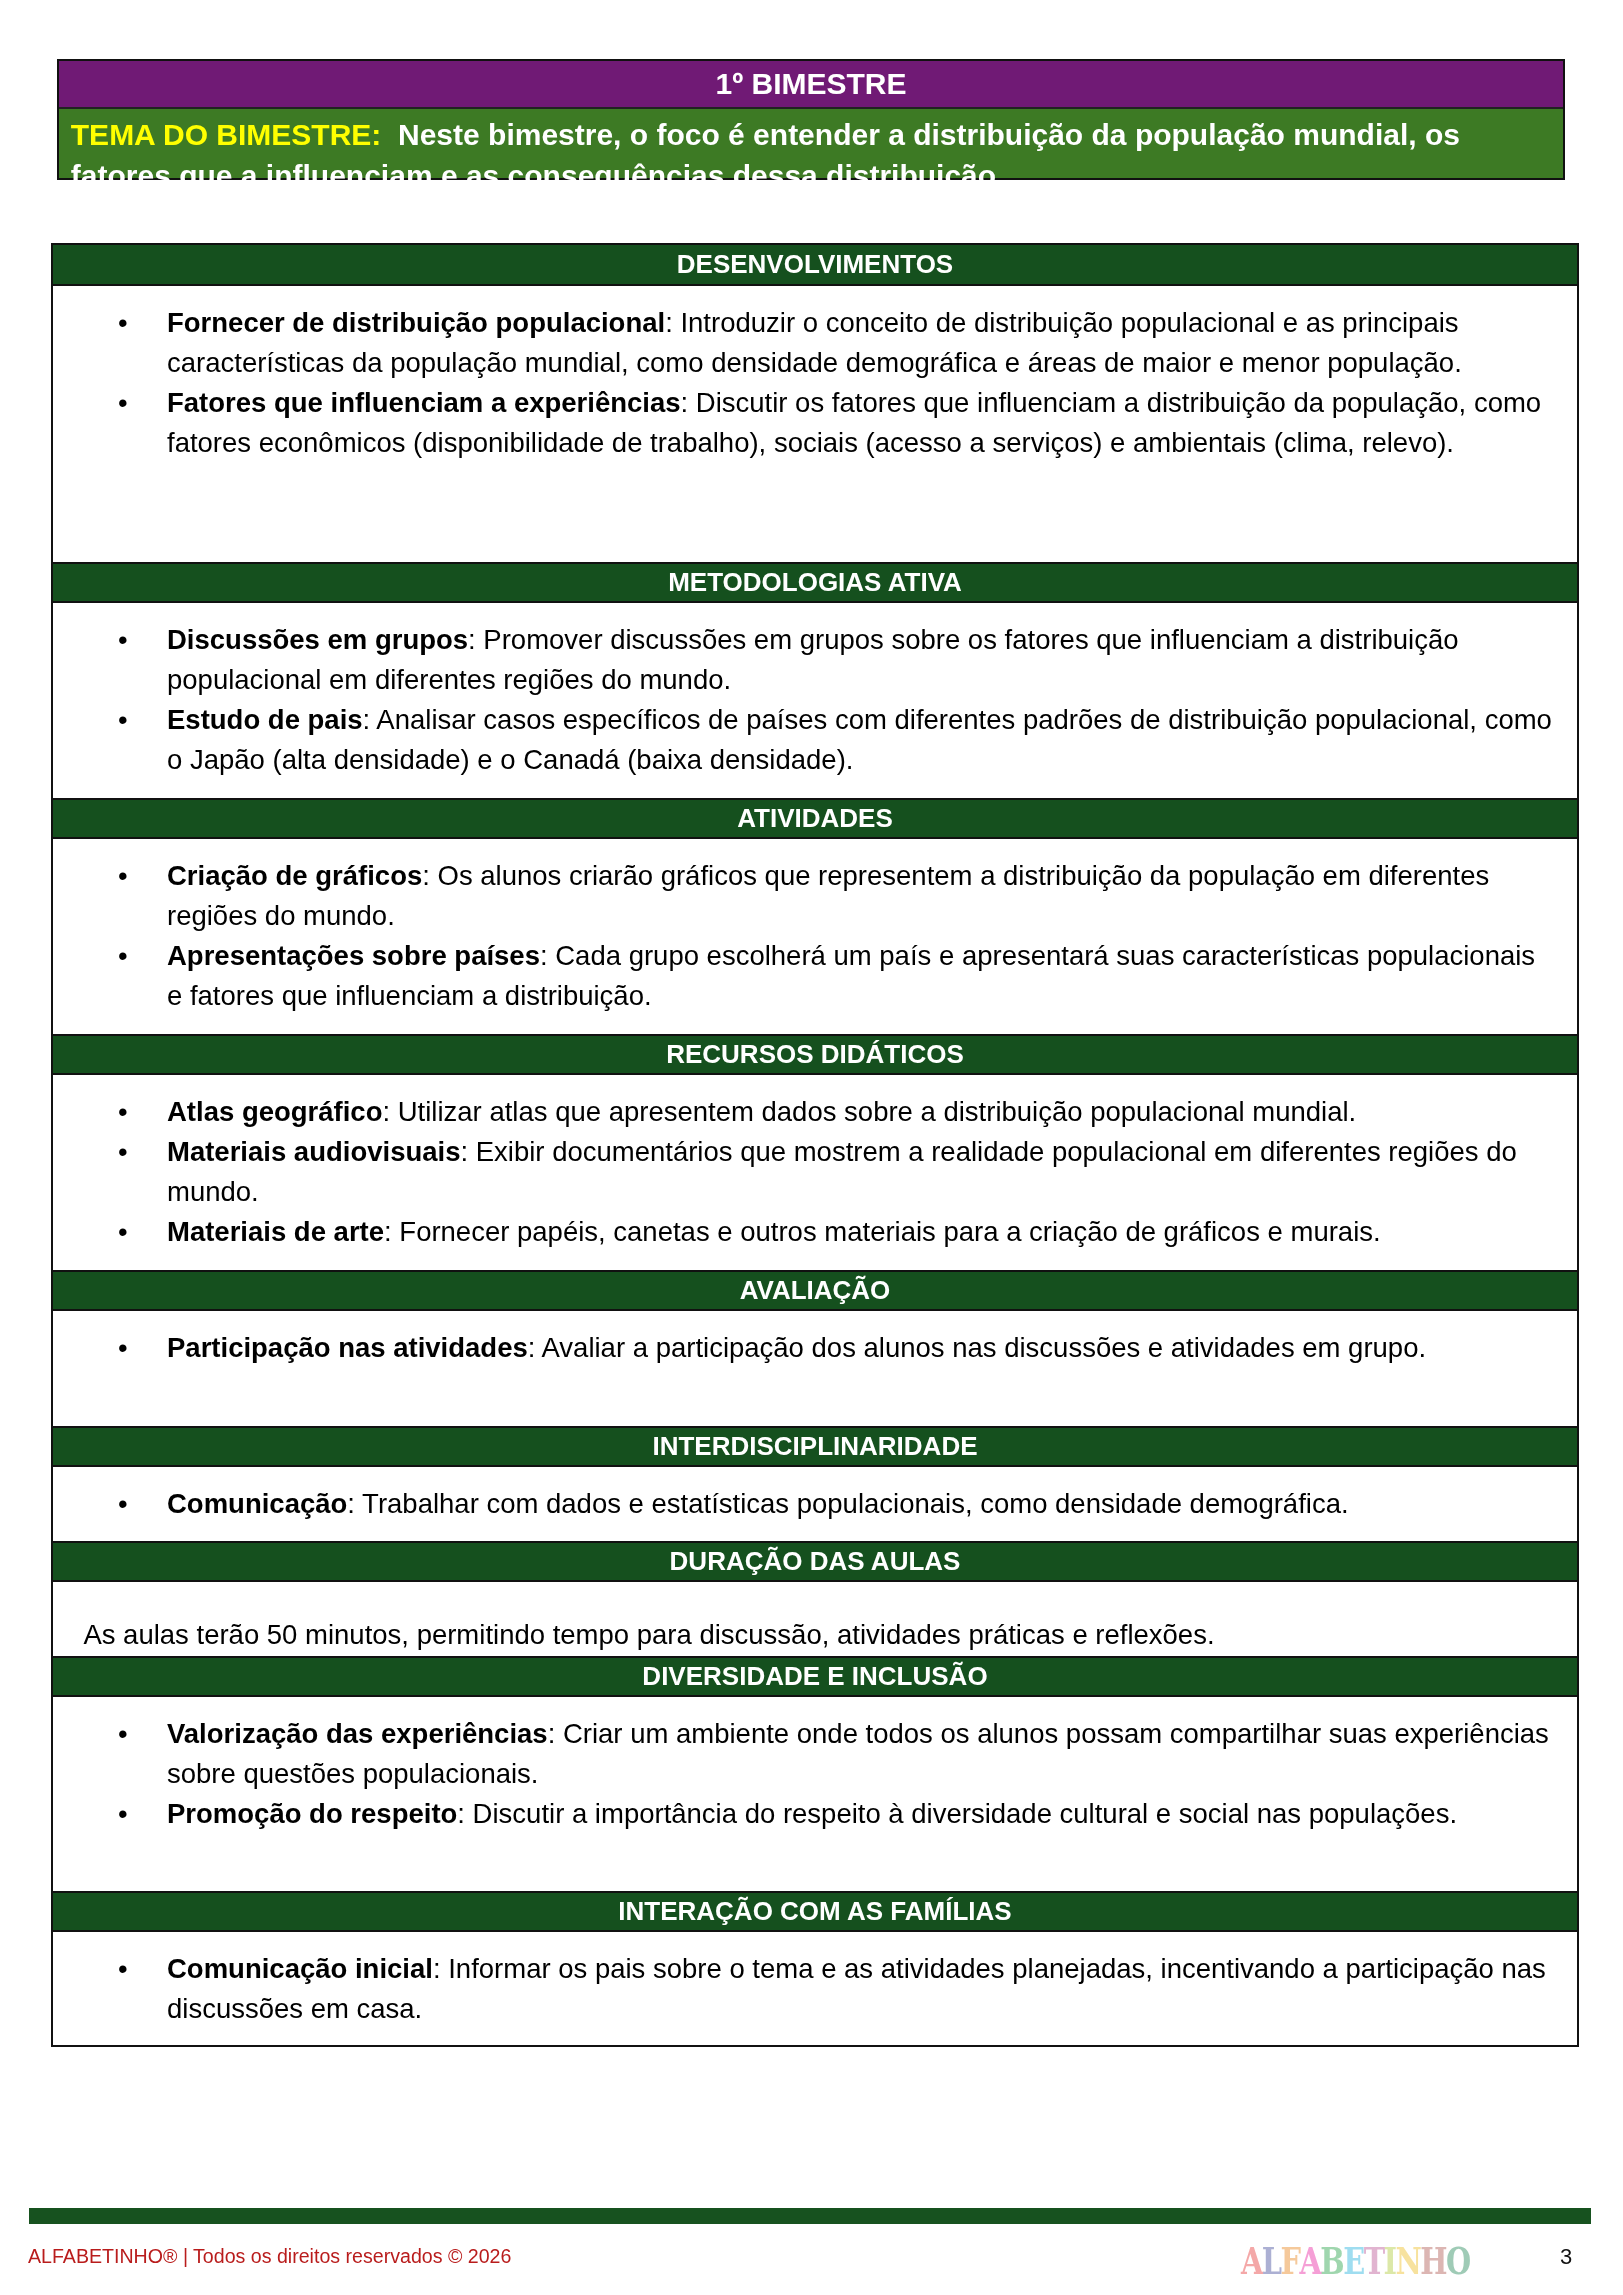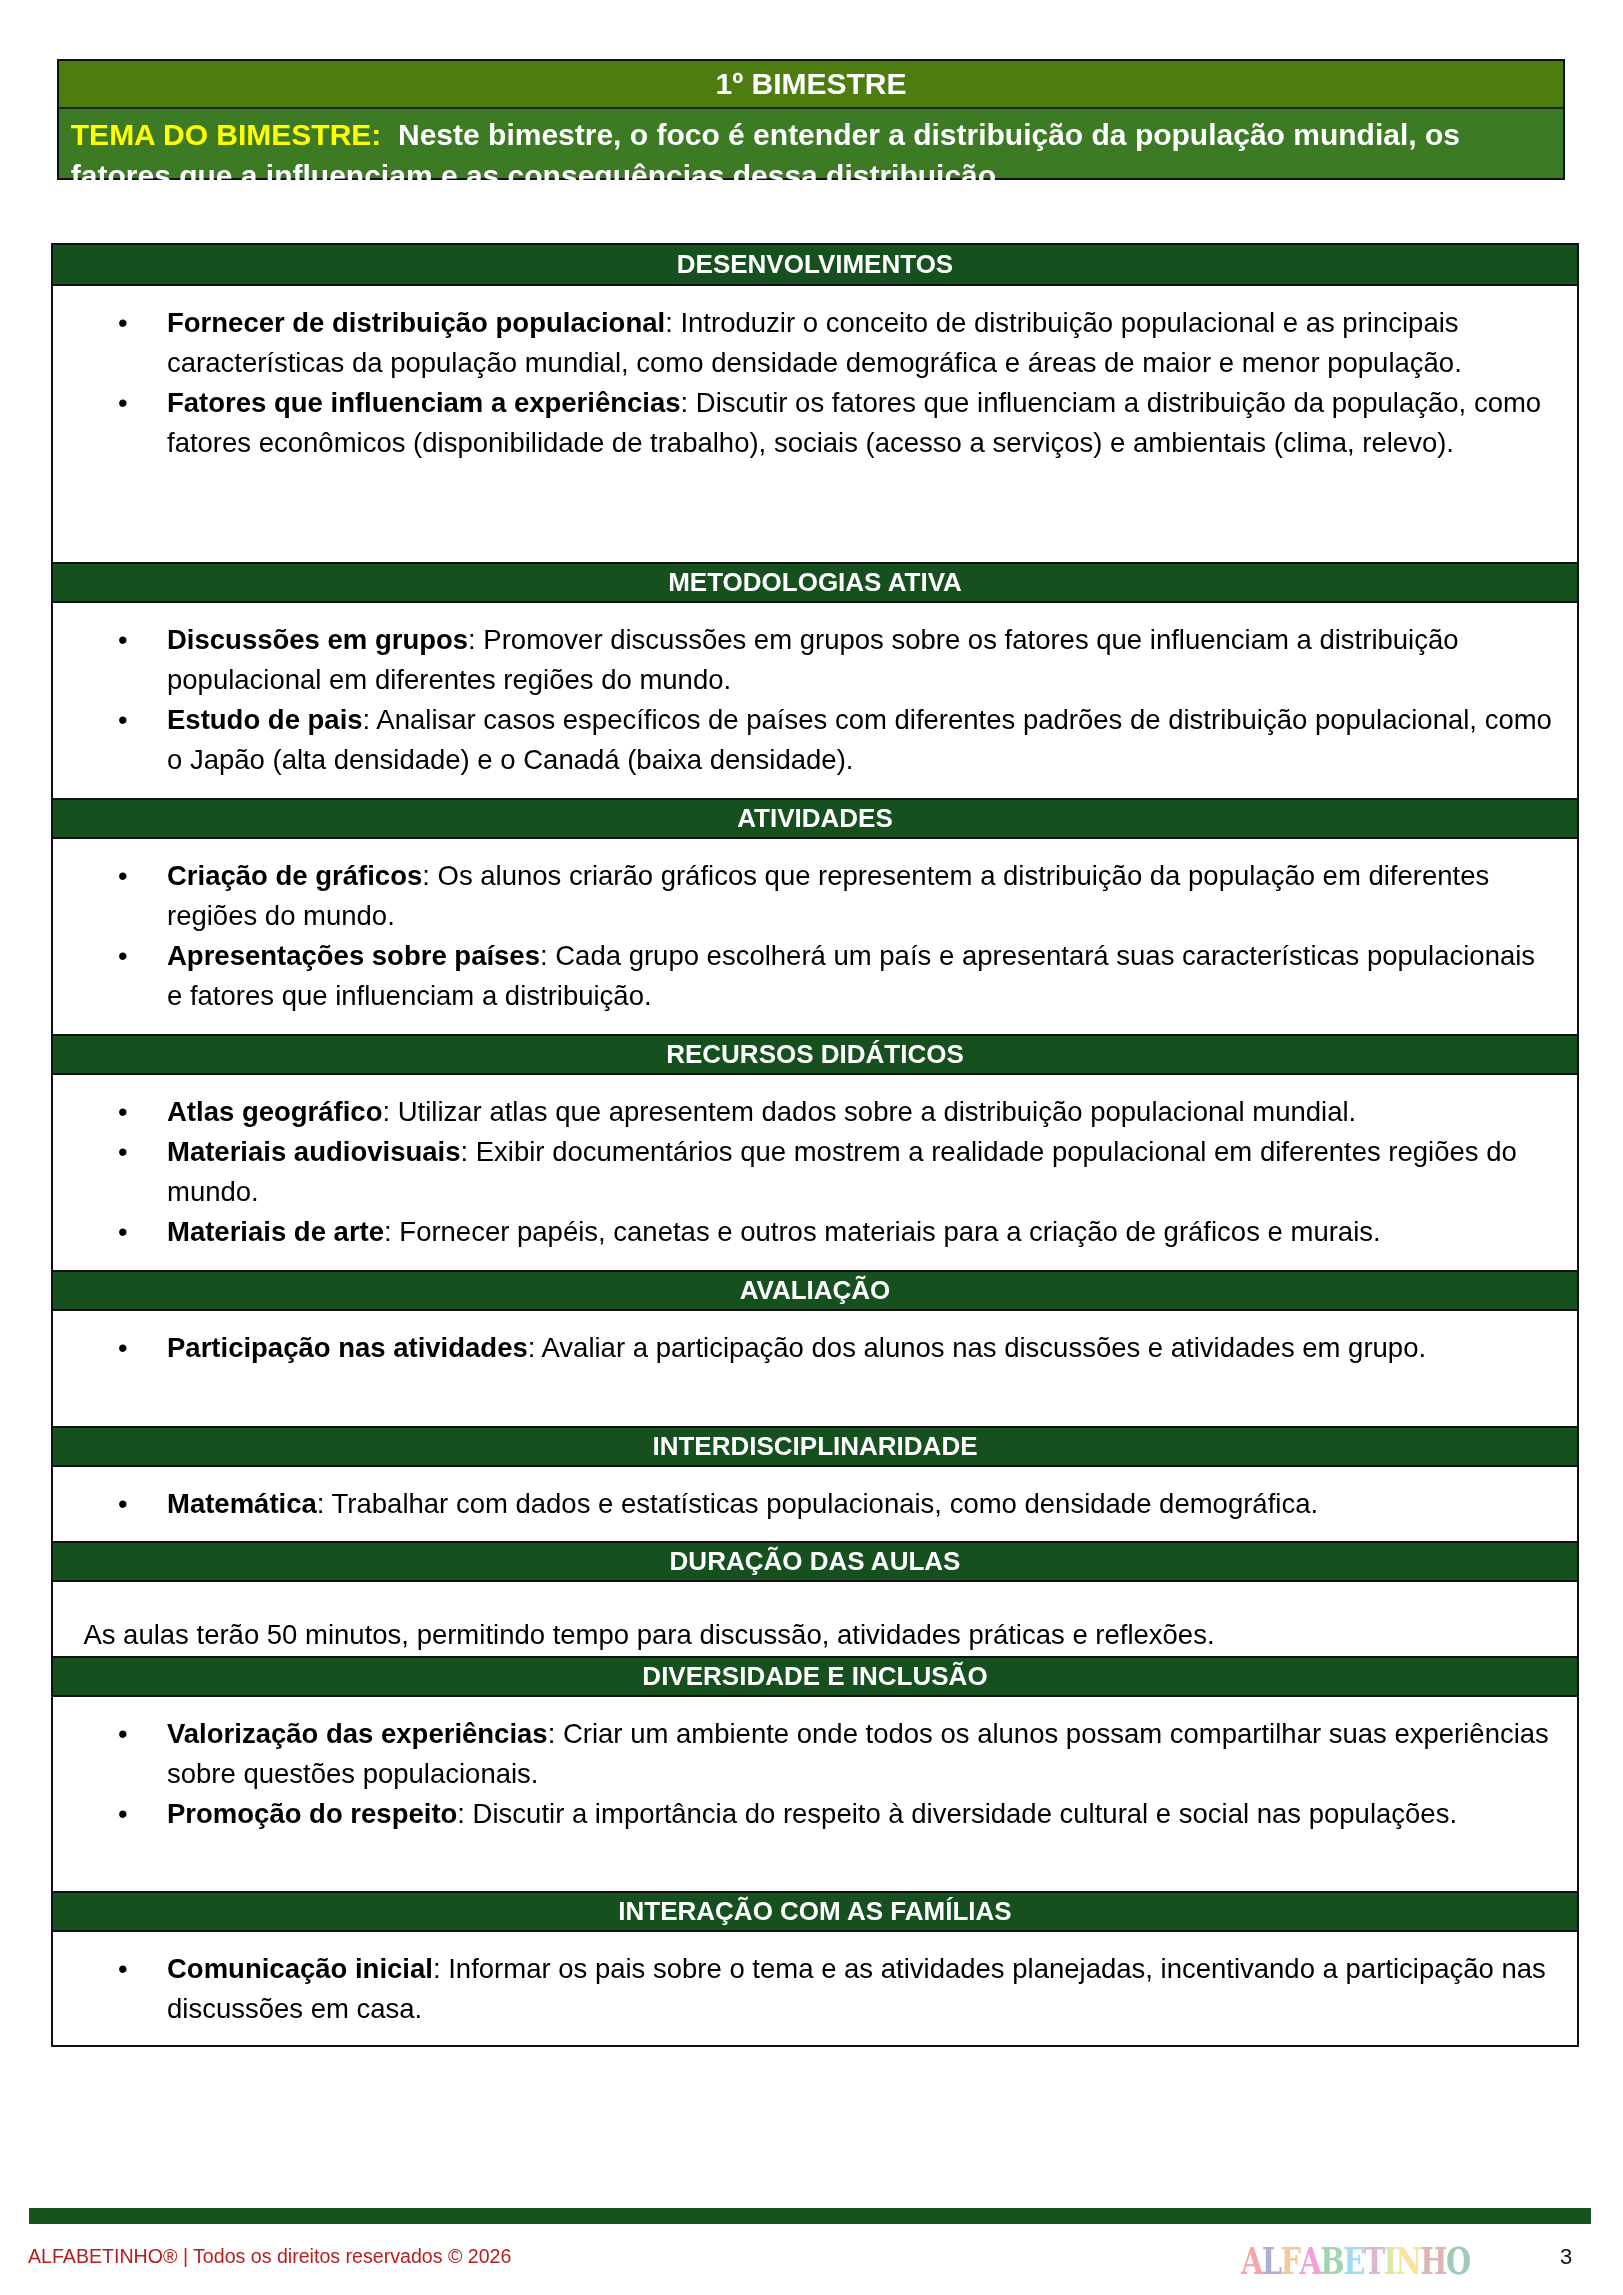--- a/index.html
+++ b/index.html
@@ -1,20 +1,20 @@
 <!DOCTYPE html>
 <html style="font-size:10.5px"><head>
 <meta charset="utf-8">
 <style>
   html, body { margin: 0; padding: 0; background: #ffffff; }
   body { width: 1623px; height: 2295px; position: relative; overflow: hidden;
          font-family: "Liberation Sans", "DejaVu Sans", sans-serif; color: #000; }
 
   .banner { position: absolute; left: 57px; top: 59px; width: 1508px; border: 2px solid #111; box-sizing: border-box; }
-  .banner-title { height: 48px; background: #4d7c0f; color: #fff; font-weight: bold; font-size: 30px;
+  .banner-title { height: 48px; background: #701a75; color: #fff; font-weight: bold; font-size: 30px;
                   display: flex; align-items: center; justify-content: center; border-bottom: 2px solid #222; box-sizing: border-box; }
   .banner-theme { height: 69px; background: #3d7a24; color: #fff; font-weight: bold; font-size: 30px;
                   line-height: 41px; padding: 5.2px 9.2px 0 11.8px; box-sizing: border-box; }
   .banner-theme .label { color: #ffff00; }
 
   .plan { position: absolute; left: 51px; top: 243px; width: 1528px; border: 2px solid #111; box-sizing: border-box; }
   .sec-head { background: #15501e; color: #fff; font-weight: bold; font-size: 26px; text-align: center;
               display: flex; align-items: center; justify-content: center; height: 41px;
               border-top: 2px solid #111; border-bottom: 2px solid #111; box-sizing: border-box; }
   .plan .section:first-child .sec-head { border-top: none; }
@@ -92,21 +92,21 @@
       <ul>
         <li><span class="bullet">•</span><b>Participação nas atividades</b><span>: Avaliar a participação dos alunos nas discussões e atividades em grupo.</span></li>
       </ul>
     </div>
   </div>
 
   <div class="section">
     <div class="sec-head">INTERDISCIPLINARIDADE</div>
     <div class="sec-body" style="height:74px">
       <ul>
-        <li><span class="bullet">•</span><b>Matemática</b><span>: Trabalhar com dados e estatísticas populacionais, como densidade demográfica.</span></li>
+        <li><span class="bullet">•</span><b>Comunicação</b><span>: Trabalhar com dados e estatísticas populacionais, como densidade demográfica.</span></li>
       </ul>
     </div>
   </div>
 
   <div class="section">
     <div class="sec-head">DURAÇÃO DAS AULAS</div>
     <div class="sec-body" style="height:74px">
       <p>As aulas terão 50 minutos, permitindo tempo para discussão, atividades práticas e reflexões.</p>
     </div>
   </div>

